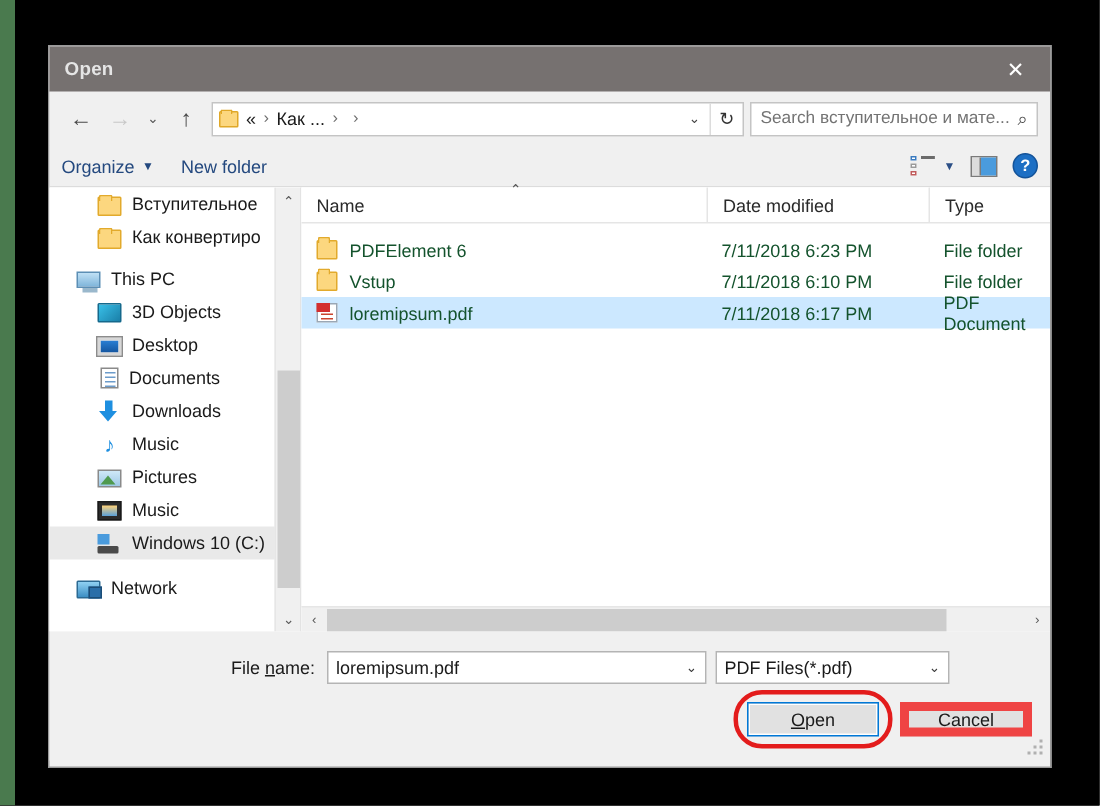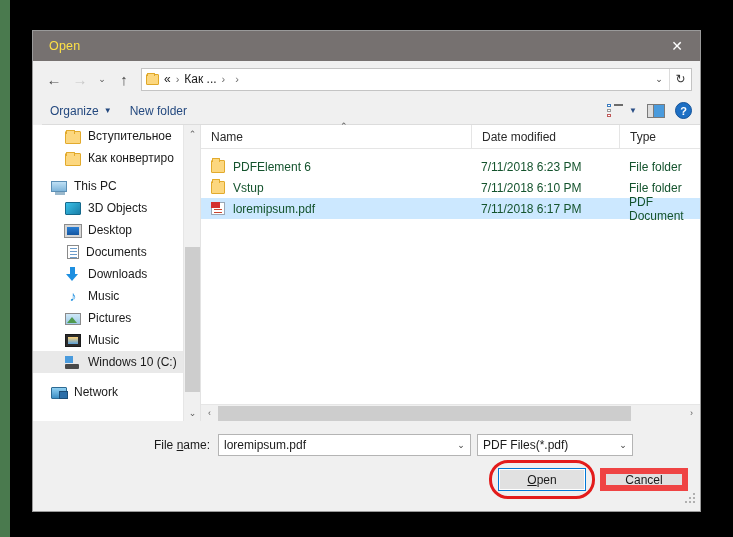--- a/index.html
+++ b/index.html
@@ -23,21 +23,21 @@
     background: #f0f0f0;
     border: 1px solid #9a9a9a;
     box-shadow: 0 0 0 1px rgba(0,0,0,0.05);
   }
 
   .titlebar {
     position: relative; height: 30px; background: #767170;
     display: flex; align-items: center;
   }
   .titlebar .title {
-    color: #fde047; font-size: 12.5px; margin-left: 16px; letter-spacing: .2px;
+    color: #e5e5e5; font-size: 12.5px; margin-left: 10px; letter-spacing: .2px; font-weight: bold;
   }
   .close-btn {
     position: absolute; right: 0; top: 0; width: 46px; height: 30px;
     display: flex; align-items: center; justify-content: center;
     color: #ffffff; font-size: 14px; line-height: 1;
   }
 
   
   .navrow {
     height: 36px; background: #f0f0f0;
@@ -76,21 +76,21 @@
   .searchbox {
     width: 192px; height: 23px; background: #ffffff; border: 1px solid #c4c4c4;
     display: flex; align-items: center; margin-left: 4px; flex: none;
   }
   .searchbox .ph { font-size: 11.5px; color: #737373; margin-left: 6px; white-space: nowrap; overflow: hidden; }
   .search-icon { margin-left: auto; margin-right: 6px; font-size: 12px; color: #4a4a4a; }
 
   
   .toolbar {
     height: 28px; background: #f0f0f0; display: flex; align-items: center;
-    padding: 0 8px; border-bottom: 1px solid #dcdcdc; margin-left: 9px;
+    padding: 0 8px; border-bottom: 1px solid #dcdcdc;
   }
   .tb-item { font-size: 12px; color: #24497f; margin-right: 18px; display: flex; align-items: center; }
   .tb-caret { font-size: 8px; margin-left: 5px; color: #24497f; }
   .tb-right { margin-left: auto; display: flex; align-items: center; gap: 10px; }
   .view-icon { width: 16px; height: 14px; position: relative; }
   .view-icon i {
     position: absolute; display: block; height: 2px; background: #6b6b6b; left: 7px; right: 0;
   }
   .view-icon i:nth-child(1){ top: 1px; }
   .view-icon i:nth-child(2){ top: 6px; }
@@ -255,20 +255,24 @@
         <span class="addr-folder-icon"></span>
         <span class="crumb">«</span>
         <span class="crumb-sep">›</span>
         <span class="crumb">Как ...</span>
         <span class="crumb-sep">›</span>
         <span class="crumb-sep">›</span>
         <span class="addr-dd">⌄</span>
         <span class="addr-refresh">↻</span>
       </div>
 
+      <div class="searchbox">
+        <span class="ph">Search вступительное и мате...</span>
+        <span class="search-icon">⌕</span>
+      </div>
     </div>
 
     <div class="toolbar">
       <div class="tb-item">
         <span>Organize</span>
         <span class="tb-caret">▼</span>
       </div>
       <div class="tb-item">New folder</div>
       <div class="tb-right">
         <span class="view-icon">

